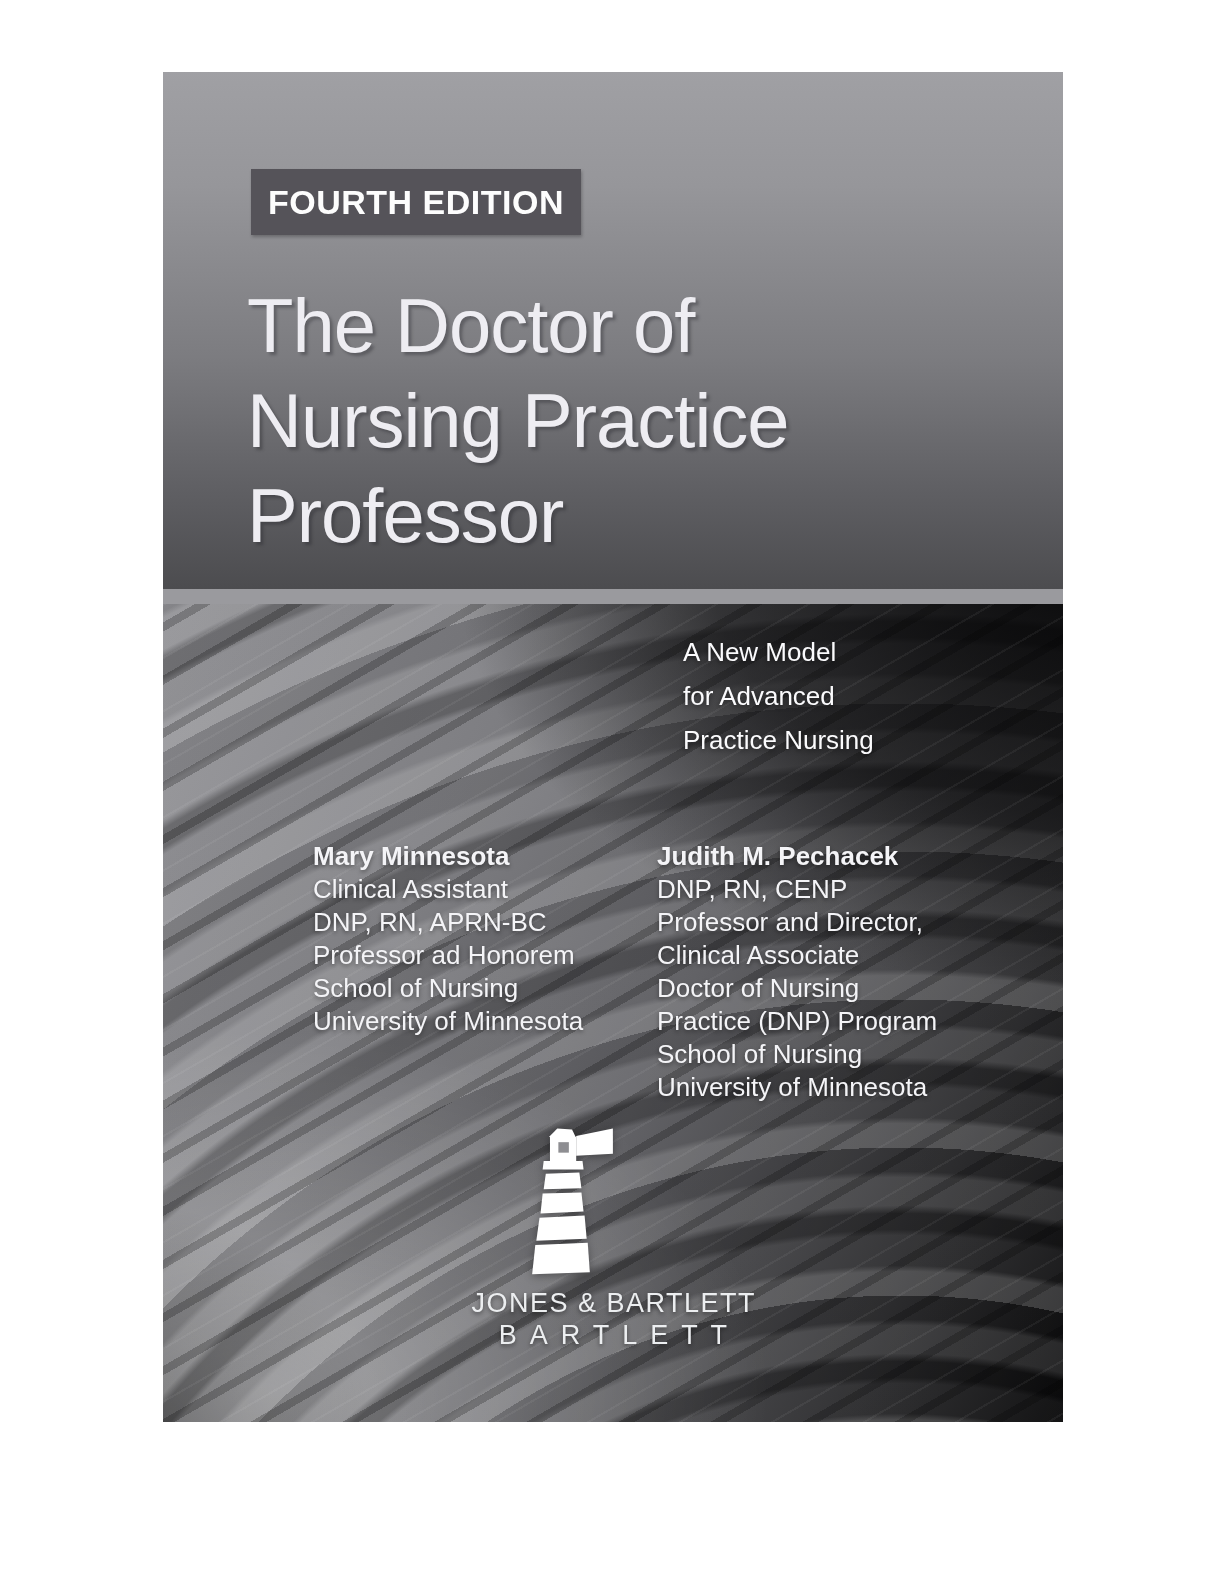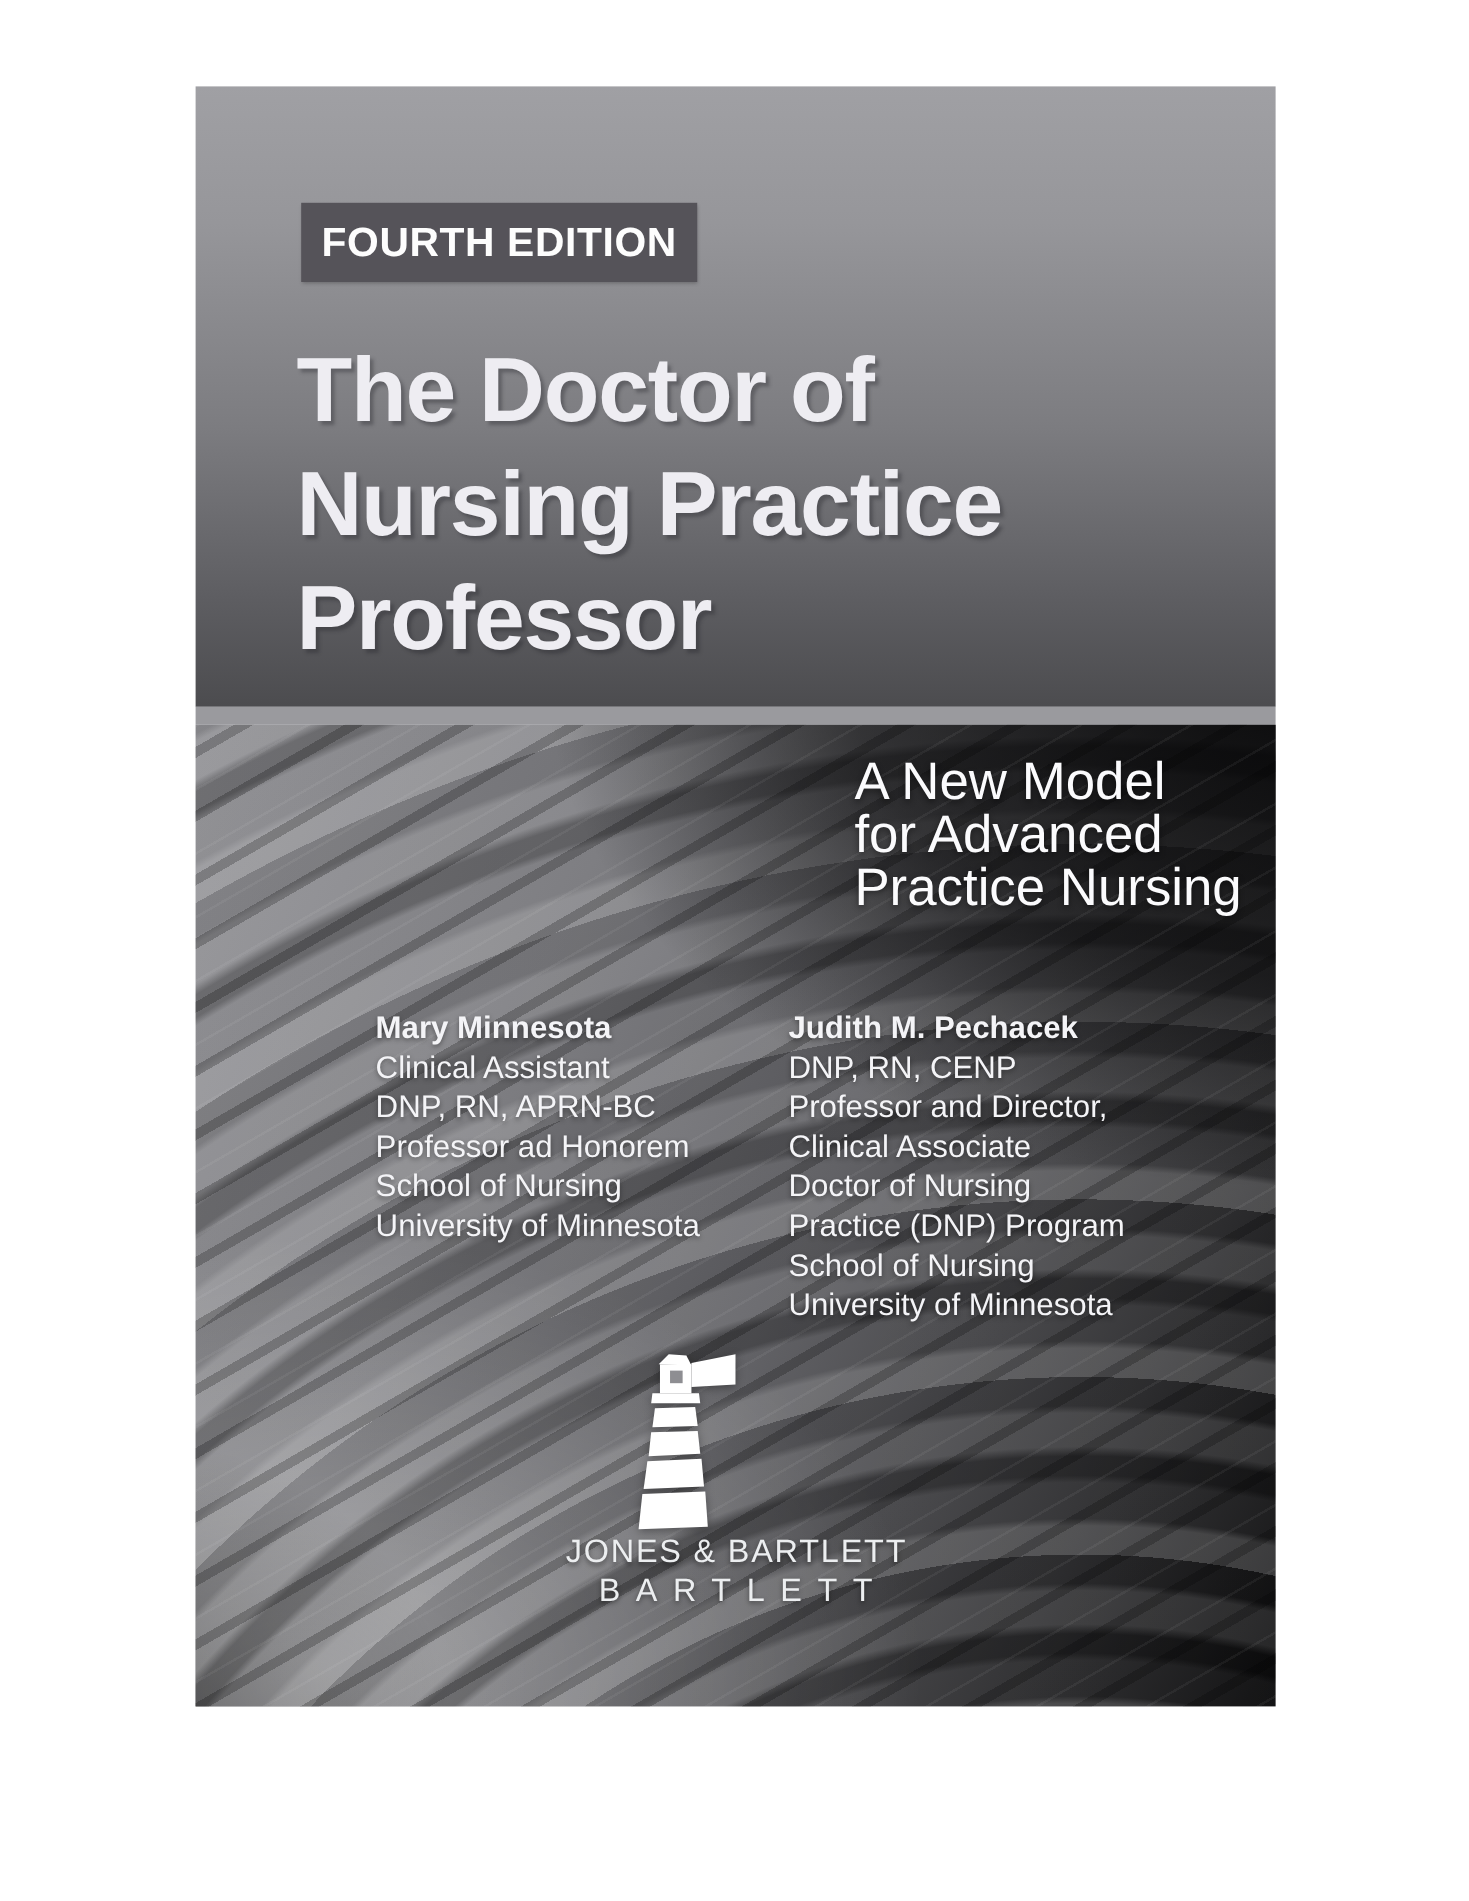--- a/index.html
+++ b/index.html
@@ -49,21 +49,21 @@
     letter-spacing: 0.5px;
     font-stretch: condensed;
   }
   .title {
     position: absolute;
     left: 84px;
     top: 206px;
     margin: 0;
     color: #eeedf2;
     font-size: 76px;
-    font-weight: 700;
+    font-weight: 400;
     line-height: 95px;
     letter-spacing: -1px;
     text-shadow: 3px 3px 3px rgba(35,35,40,0.35);
   }
   
   .separator {
     position: absolute;
     left: 0; top: 517px;
     width: 900px;
     height: 15px;
@@ -99,24 +99,24 @@
         rgba(255,255,255,0.30) 0%,
         rgba(255,255,255,0) 58%),
       
       radial-gradient(ellipse 420px 420px at -4% 104%,
         rgba(0,0,0,0.55) 0%,
         rgba(0,0,0,0) 60%),
       linear-gradient(115deg, #8f8f93 0%, #7a7a7e 30%, #5d5d61 55%, #2f2f31 82%, #0c0c0d 100%);
   }
   .subtitle {
     position: absolute;
-    left: 549px;
+    left: 520px;
     top: 26px;
     color: #fbfbfd;
-    font-size: 44px;
+    font-size: 26px;
     font-weight: 400;
     line-height: 44px;
     text-shadow: 0 2px 5px rgba(0,0,0,0.45);
   }
   .author {
     position: absolute;
     top: 236px;
     color: #f4f4f7;
     font-size: 26px;
     font-weight: 400;
@@ -135,20 +135,21 @@
     text-align: center;
     color: #eceef0;
   }
   .lighthouse {
     display: block;
     margin: 0 auto;
     margin-left: 366px; 
     filter: drop-shadow(0 2px 4px rgba(0,0,0,0.35));
   }
   .publisher-name {
+    margin-top: 10px;
     font-size: 27px;
     letter-spacing: 1.5px;
     text-indent: 1.5px;
     font-weight: 400;
     text-shadow: 0 2px 4px rgba(0,0,0,0.45);
   }
   .publisher-sub {
     margin-top: 1px;
     font-size: 27px;
     letter-spacing: 0.48em;

